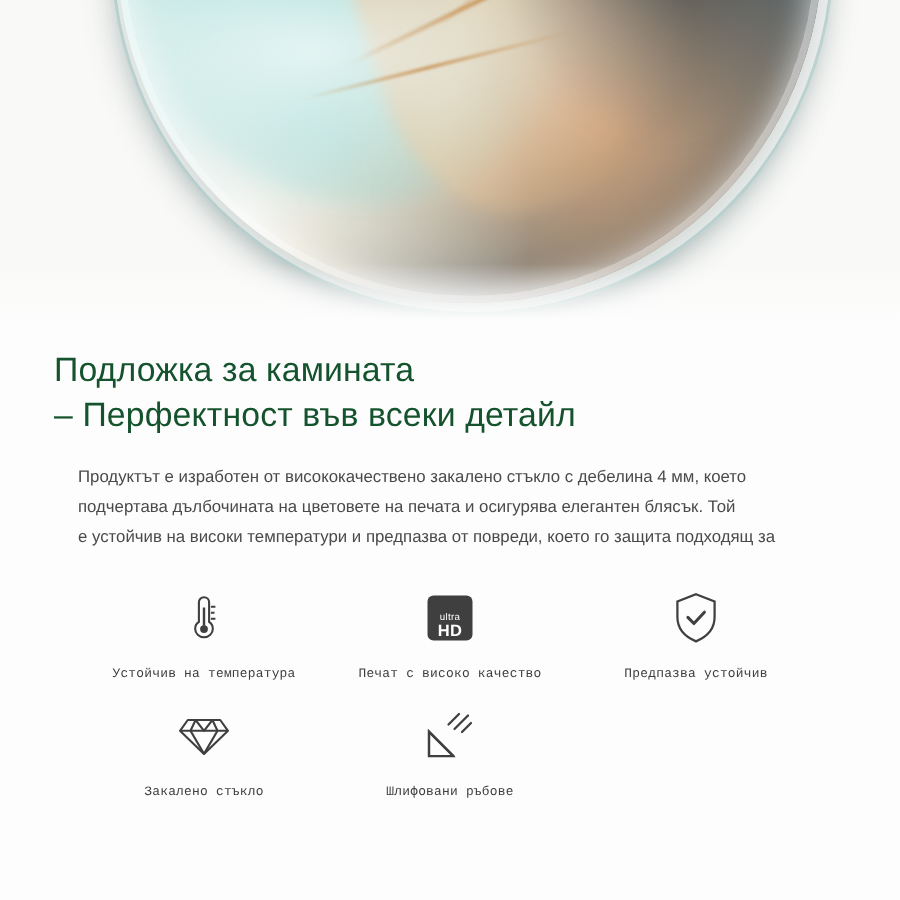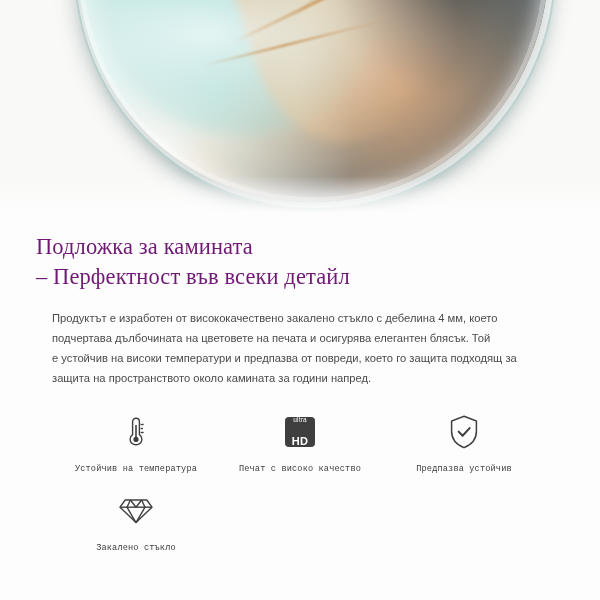--- a/index.html
+++ b/index.html
@@ -130,24 +130,24 @@
     width: 600px;
     height: 46px;
     background: linear-gradient(to bottom, rgba(253,253,253,0) 0%, rgba(253,253,253,1) 82%);
   }
 
   
   .content {
     padding: 10px 36px 0 36px;
   }
   .headline {
-    font-family: Liberation Serif, serif;
+    font-family: Liberation Sans, sans-serif;
     font-size: 22.5px;
     line-height: 30px;
-    color: #701a75;
+    color: #14532d;
     font-weight: 400;
     letter-spacing: 0.1px;
     margin: 0 0 16px 0;
   }
   .headline .line {
     display: block;
   }
   .body-copy {
     font-family: "Liberation Sans", sans-serif;
     font-size: 11.2px;
@@ -192,21 +192,21 @@
   svg { display: block; }
   .hd-badge {
     width: 30px;
     height: 30px;
     border-radius: 4px;
     background: #3f3f3f;
     color: #ffffff;
     display: flex;
     flex-direction: column;
     align-items: center;
-    justify-content: space-between;
+    justify-content: flex-end;
     line-height: 1;
   }
   .hd-badge .t1 { font-size: 6.5px; letter-spacing: 0.2px; margin-bottom: 1px; }
   .hd-badge .t2 { font-size: 11px; font-weight: bold; letter-spacing: 0.3px; }
 </style>
 </head>
 <body>
 
 <div class="page">
 
@@ -229,21 +229,20 @@
 
   <div class="content">
     <h1 class="headline">
       <span class="line">Подложка за камината</span>
       <span class="line">– Перфектност във всеки детайл</span>
     </h1>
     <p class="body-copy">
       <span class="line">Продуктът е изработен от висококачествено закалено стъкло с дебелина 4 мм, което</span>
       <span class="line">подчертава дълбочината на цветовете на печата и осигурява елегантен блясък. Той</span>
       <span class="line">е устойчив на високи температури и предпазва от повреди, което го защита подходящ за</span>
-      <span class="line">защита на пространството около камината за години напред.</span>
     </p>
 
     <div class="features">
 
       <div class="feature">
         <div class="feature-icon">
           <svg width="22" height="36" viewBox="0 0 22 36" fill="none" stroke="#3f3f3f" stroke-width="1.4">
             <path d="M11 4.2c-2.0 0-3.4 1.5-3.4 3.3v13.1c-1.5 1.0-2.5 2.7-2.5 4.6 0 3.1 2.6 5.6 5.9 5.6s5.9-2.5 5.9-5.6c0-1.9-1.0-3.6-2.5-4.6V7.5c0-1.8-1.4-3.3-3.4-3.3z"></path>
             <circle cx="11" cy="25.4" r="2.6" fill="#3f3f3f" stroke="none"></circle>
             <line x1="11" y1="11" x2="11" y2="23.2" stroke-width="1.6"></line>
@@ -281,17 +280,29 @@
             <path d="M7.2 4.0 H28.8 L34 11.2 L18 26.6 L2 11.2 Z"></path>
             <path d="M2 11.2 H34"></path>
             <path d="M12.4 4.0 L9.0 11.2 L18 26.6"></path>
             <path d="M23.6 4.0 L27.0 11.2 L18 26.6"></path>
             <path d="M12.4 4.0 L18 11.2 L23.6 4.0"></path>
           </svg>
         </div>
         <div class="feature-label">Закалено стъкло</div>
       </div>
 
+      <div class="feature">
+        <div class="feature-icon">
+          <svg width="34" height="34" viewBox="0 0 34 34" fill="none" stroke="#3f3f3f" stroke-width="1.5" stroke-linecap="round">
+            <path d="M3 30 L3 14 L19 30 Z" fill="none"></path>
+            <path d="M3 30 L3 13.6 L19.4 30"></path>
+            <line x1="20" y1="12" x2="29" y2="3"></line>
+            <line x1="25" y1="14" x2="31" y2="8"></line>
+            <line x1="16" y1="9" x2="23" y2="2"></line>
+          </svg>
+        </div>
+        <div class="feature-label">Шлифовани ръбове</div>
+      </div>
 
 
     </div>
   </div>
 </div>
 
 </body></html>

